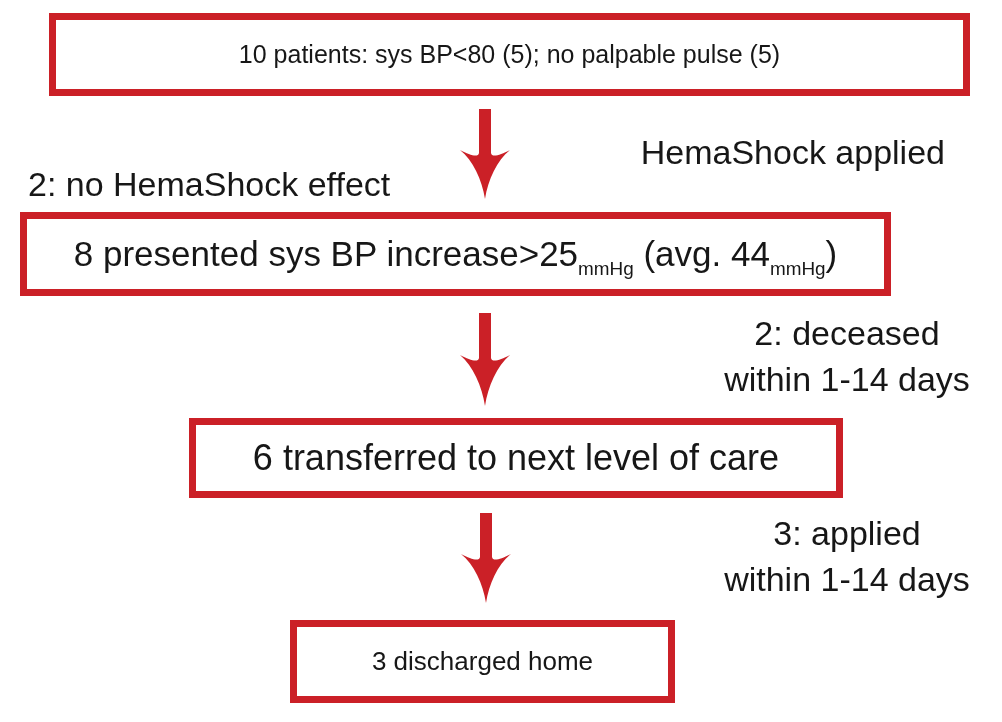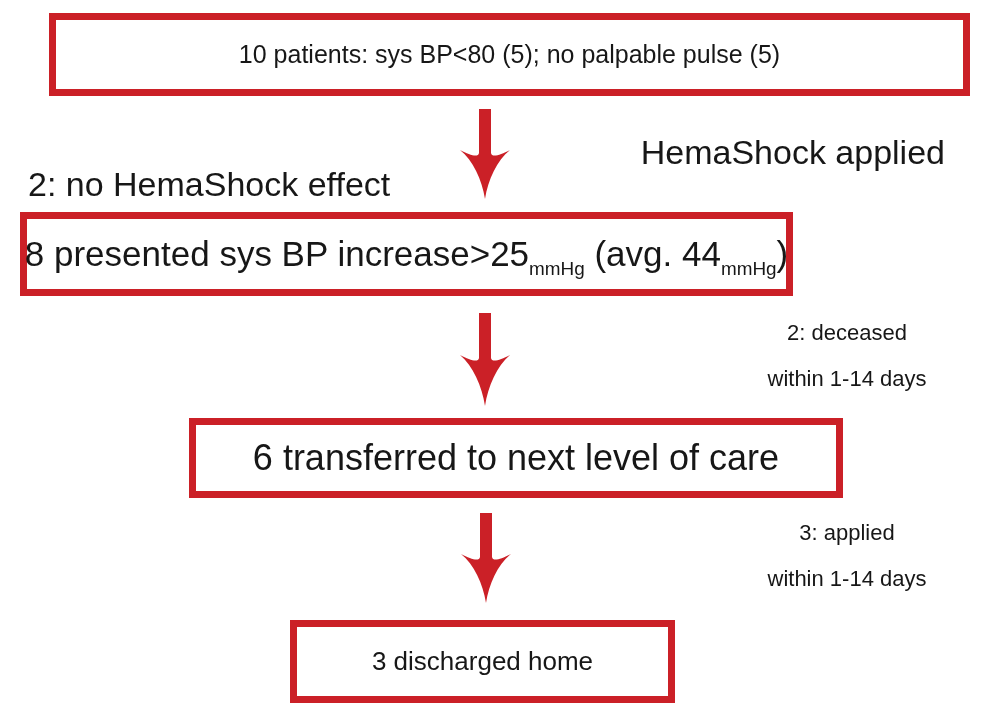--- a/index.html
+++ b/index.html
@@ -16,21 +16,21 @@
   .flow-box {
     position: absolute;
     border: 7px solid var(--red);
     background: #ffffff;
     display: flex;
     align-items: center;
     justify-content: center;
     white-space: nowrap;
   }
   .box-1 { left: 20px;  top: 13px;  width: 921px; height: 83px; font-size: 25px; margin-left: 29px; }
-  .box-2 { left: 20px;  top: 212px; width: 773px; height: 84px; font-size: 35px; }
+  .box-2 { left: 20px;  top: 212px; width: 871px; height: 84px; font-size: 35px; }
   .box-3 { left: 161px; top: 418px; width: 654px; height: 80px; font-size: 36px; margin-left: 28px; }
   .box-4 { left: 290px; top: 620px; width: 385px; height: 83px; font-size: 26px; }
   .sub {
     font-size: 0.54em;
     position: relative;
     top: 0.46em;
     letter-spacing: 0;
   }
   .arrow {
     position: absolute;
@@ -43,21 +43,21 @@
     position: absolute;
     font-size: 34px;
     white-space: nowrap;
   }
   .label-left-1  { left: 28px;  top: 133px; margin-top: 32px; }
   .label-right-1 { right: 57px; top: 133px; }
   .two-line {
     position: absolute;
     width: 300px;
     text-align: center;
-    font-size: 22px;
+    font-size: 34px;
     line-height: 46px;
   }
   .label-right-2 { left: 697px; top: 310px; }
   .label-right-3 { left: 697px; top: 510px; }
 </style>
 </head>
 <body>
 
 <div class="canvas">
 

